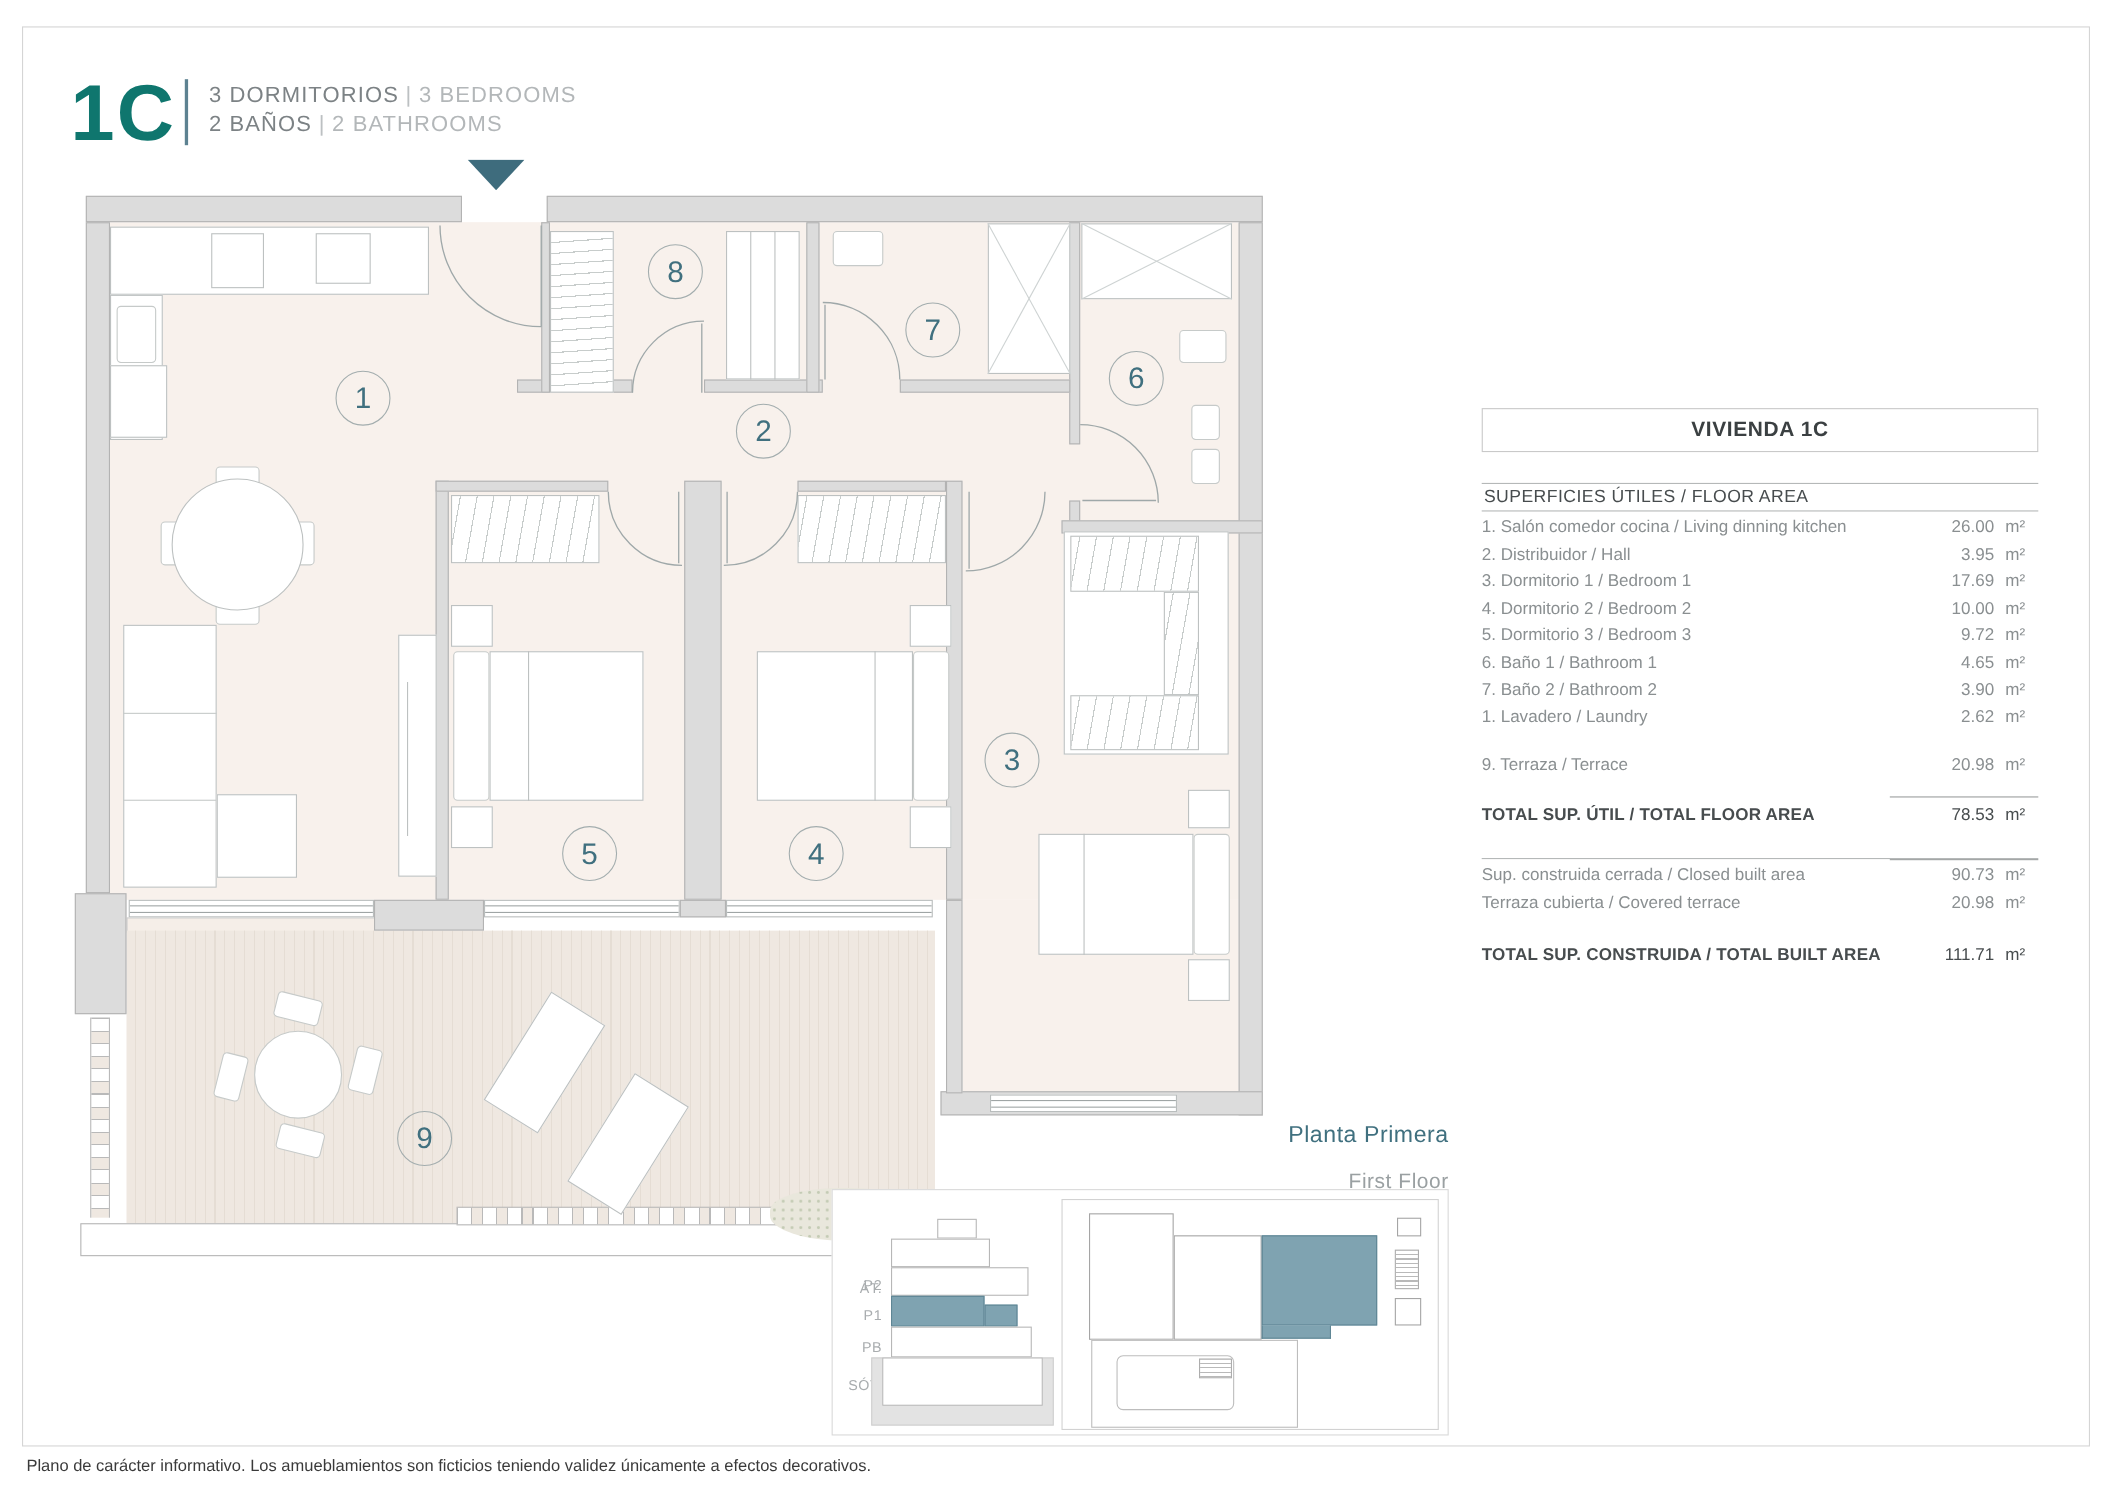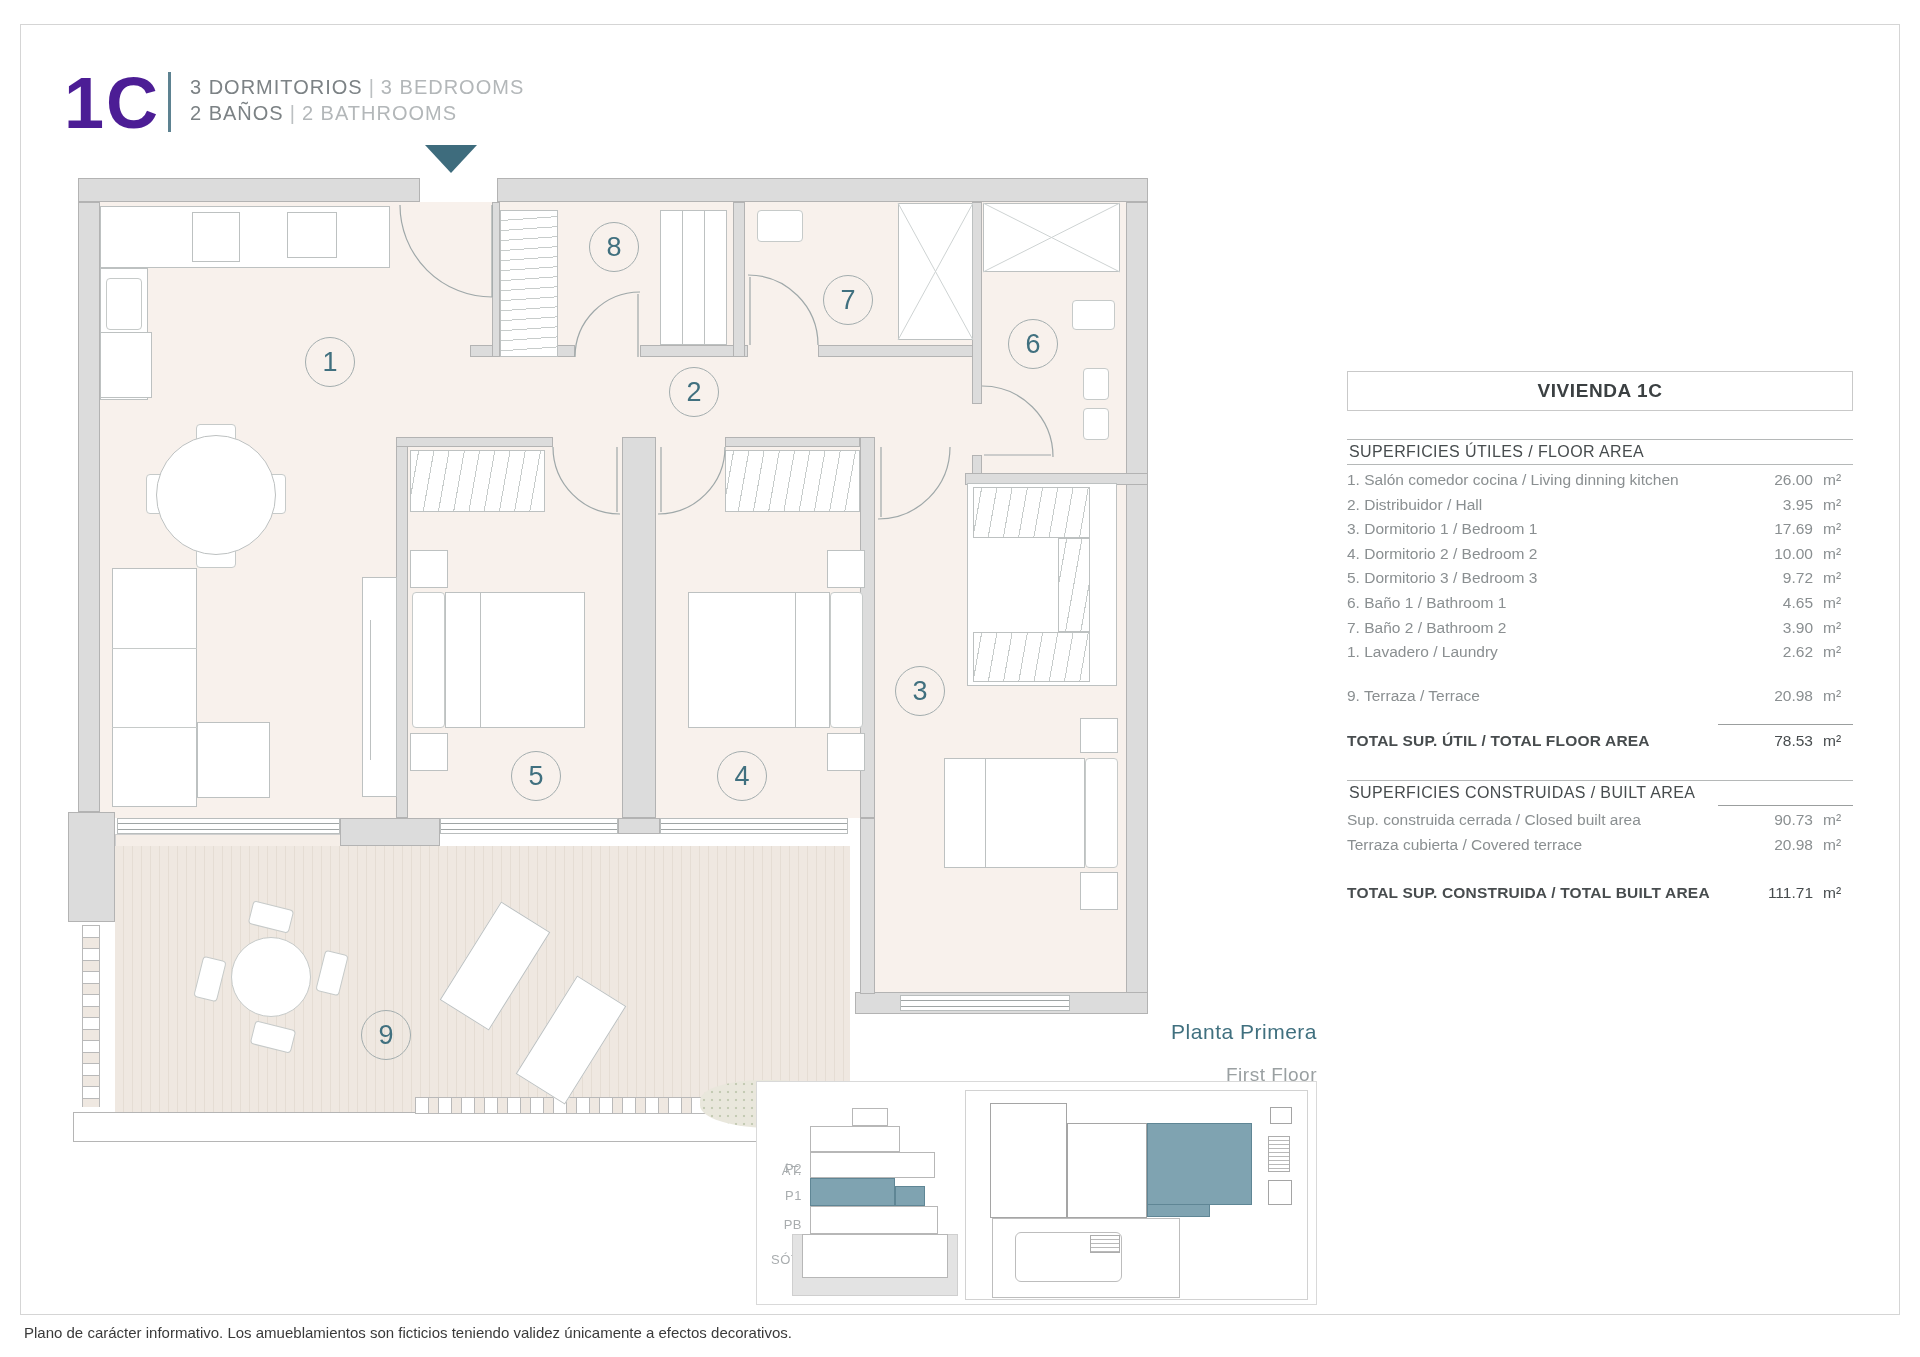--- a/index.html
+++ b/index.html
@@ -2,21 +2,21 @@
 <html><head>
 <meta charset="utf-8">
 <style>
   * { margin:0; padding:0; box-sizing:border-box; }
   html,body { width:1920px; height:1357px; background:#fff; font-family:"Liberation Sans", sans-serif; }
   body { position:relative; overflow:hidden; }
 
   .frame { position:absolute; left:20px; top:24px; width:1880px; height:1291px; border:1px solid #d5d5d5; }
 
   
-  .hdr-unit { position:absolute; left:64px; top:62px; font-size:72px; font-weight:bold; color:#4c1d95; letter-spacing:2px; }
+  .hdr-unit { position:absolute; left:64px; top:62px; font-size:72px; font-weight:bold; color:#0f766e; letter-spacing:2px; }
   .hdr-divider { position:absolute; left:168px; top:72px; width:3px; height:60px; background:#5d8291; }
   .hdr-lines { position:absolute; left:190px; top:74px; font-size:20px; letter-spacing:1px; line-height:26px; }
   .hdr-es { color:#7c8285; } .hdr-sep { color:#bcc0c2; padding:0 6px; } .hdr-en { color:#b3b7b9; }
 
   .entry-arrow { position:absolute; left:425px; top:145px; width:52px; height:28px; background:#3e6c7d;
                  clip-path:polygon(0 0,100% 0,50% 100%); }
 
   
   .abs { position:absolute; }
   .floor { background:#f8f1ec; }
@@ -287,21 +287,20 @@
     <span class="val">20.98</span>
     <span class="unit">m²</span>
   </div>
   <div class="at-rule-short" style="margin-top:16px"></div>
   <div class="at-row at-total" style="margin-top:4px">
     <span class="lbl">TOTAL SUP. ÚTIL / TOTAL FLOOR AREA</span>
     <span class="val">78.53</span>
     <span class="unit">m²</span>
   </div>
   <div class="at-rule" style="margin-top:26px"></div>
-  <div class="at-header">SUPERFICIES CONSTRUIDAS / BUILT AREA</div>
   <div class="at-rule-short"></div>
   <div style="padding-top:2px">
       <div class="at-row">
         <span class="lbl">Sup. construida cerrada / Closed built area</span>
         <span class="val">90.73</span>
         <span class="unit">m²</span>
       </div>
       <div class="at-row">
         <span class="lbl">Terraza cubierta / Covered terrace</span>
         <span class="val">20.98</span>

